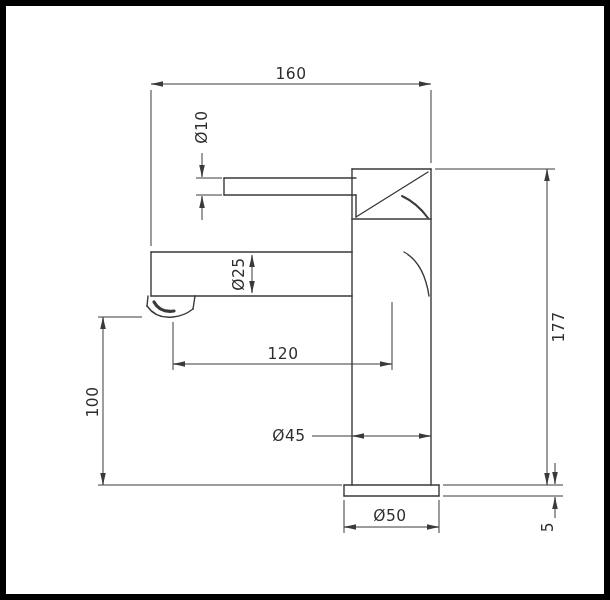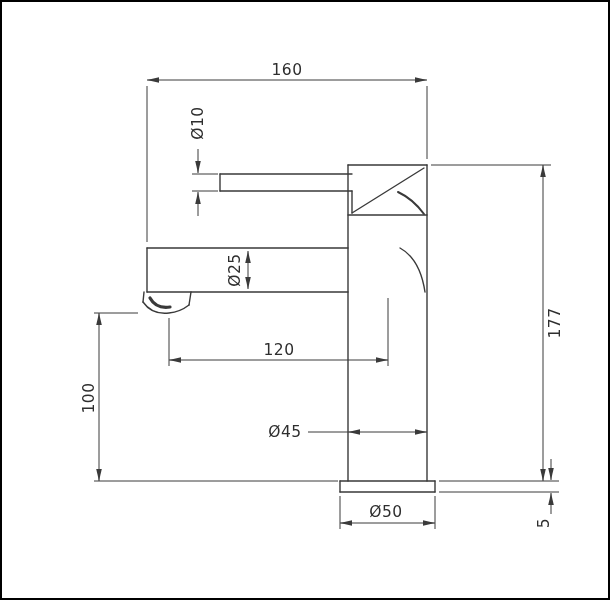--- a/index.html
+++ b/index.html
@@ -1,19 +1,19 @@
 <!DOCTYPE html>
 <html style="--line: #3a3a3a; --bg: #ffffff;"><head>
 <meta charset="utf-8">
 <style>
   :root { --line:#3a3a3a; --bg:#ffffff; }
   * { margin:0; padding:0; box-sizing:border-box; }
   html,body { width:610px; height:600px; }
   body { background:#fff; font-family:"DejaVu Sans", sans-serif; overflow:hidden; }
-  .canvas { width:610px; height:600px; background:var(--bg); border:2px solid #000000; }
+  .canvas { width:610px; height:600px; background:var(--bg); border:6px solid #000000; }
   svg { display:block; }
   .obj  { stroke:var(--line); stroke-width:1.4; fill:none; stroke-linecap:round; stroke-linejoin:round; }
   .med  { stroke-width:2; }
   .thick{ stroke-width:3.2; }
   .dim  { stroke:var(--line); stroke-width:1; fill:none; }
   .arrowfill { fill:var(--line); }
   text.dimtext { fill:#2e2e2e; font-family:"DejaVu Sans", sans-serif; font-size:15.5px; letter-spacing:0.5px; }
 </style>
 </head>
 <body>

